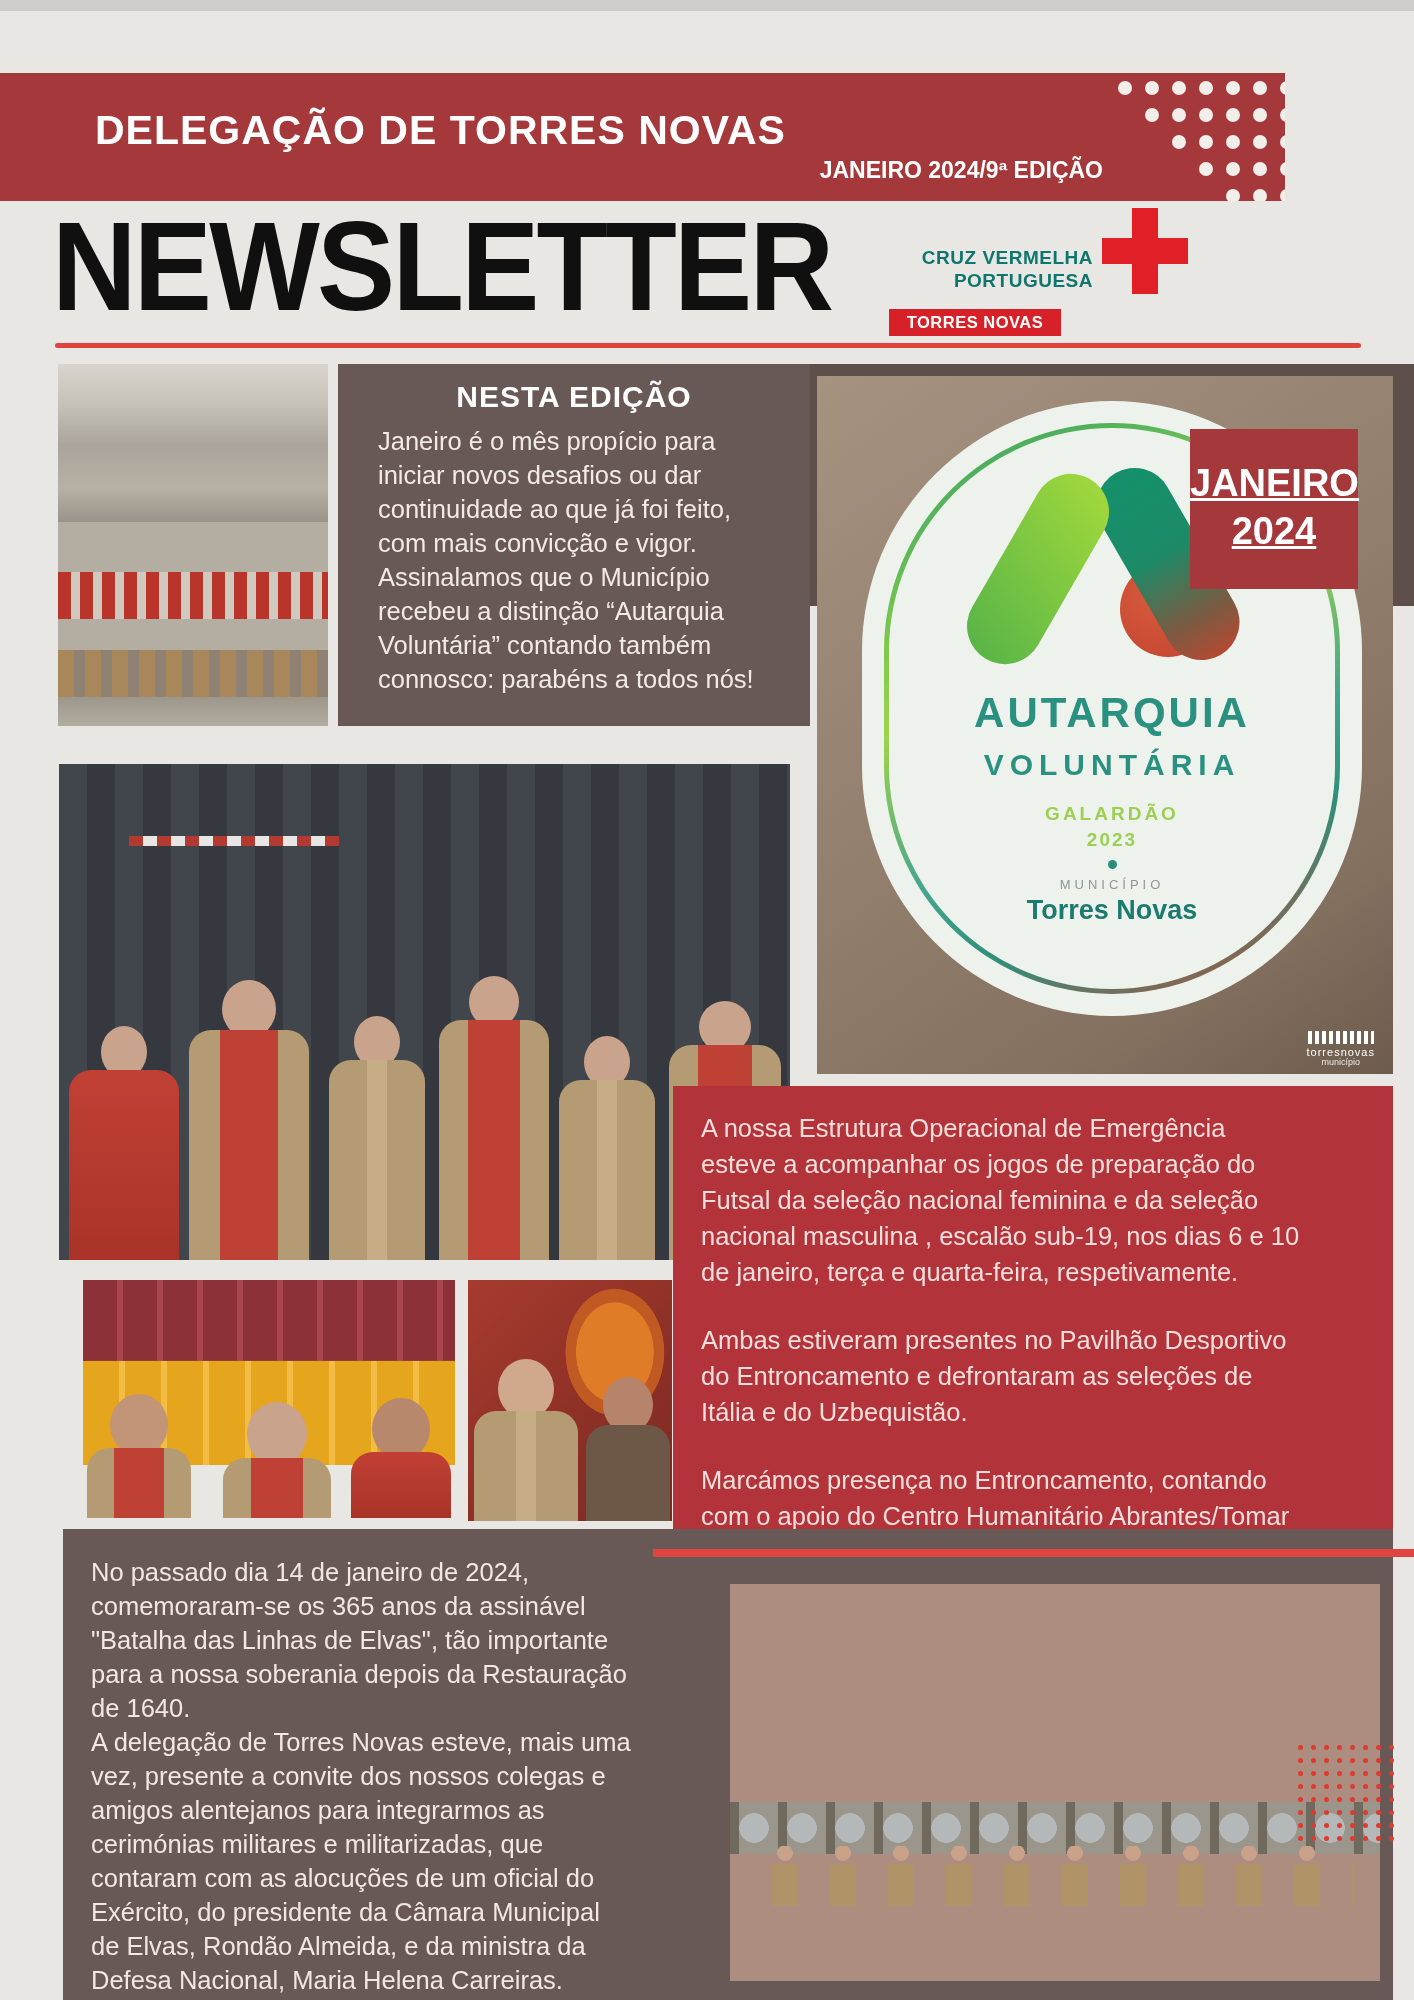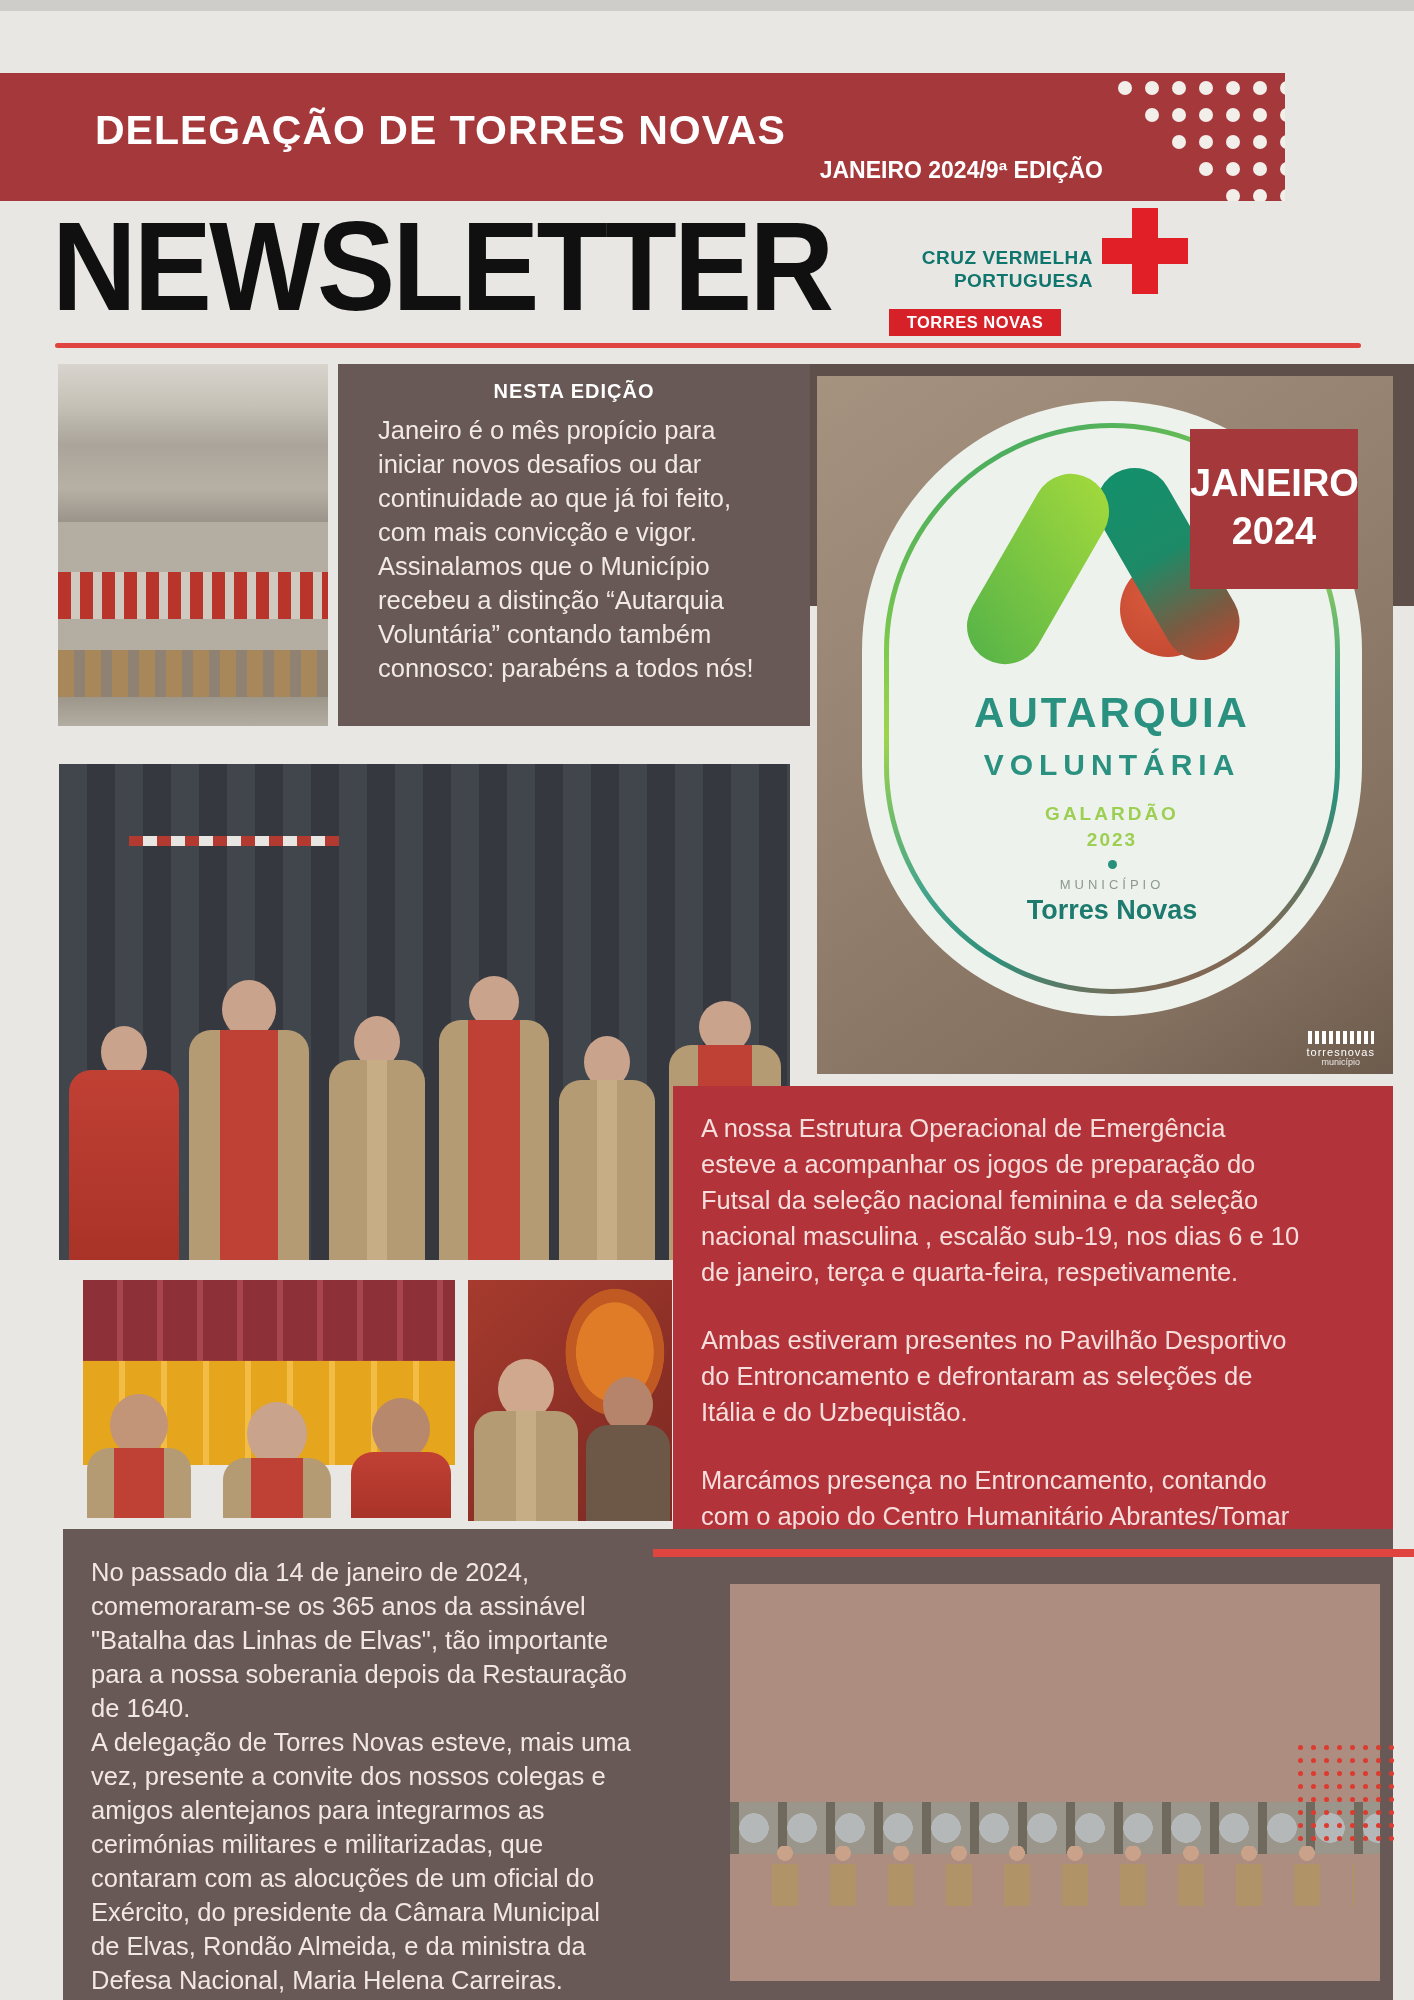--- a/index.html
+++ b/index.html
@@ -61,21 +61,21 @@
     radial-gradient(circle 15px at 24px 26px,#b5b8b9 97%,transparent),
     repeating-linear-gradient(90deg,#6f695e 0 9px,#9b968b 9px 48px);
     background-size:48px 100%,100% 100%;background-repeat:repeat-x,no-repeat;}
   .aq-people{left:4%;top:66%;width:92%;height:15%;background:
     radial-gradient(circle 8px at 29px 7px,#c9a289 96%,transparent),
     repeating-linear-gradient(90deg,transparent 0 16px,#b09468 16px 42px,transparent 42px 58px);
     background-size:58px 100%,100% 70%;background-position:0 0,0 100%;background-repeat:repeat-x,no-repeat;}
 
   
   .nesta{left:338px;top:353px;width:472px;height:362px;background:#695956;color:#f2eae6;}
-  .nesta h2{margin:16px 0 10px;text-align:center;font-size:20px;letter-spacing:1px;color:#fff;}
+  .nesta h2{margin:16px 0 10px;text-align:center;font-size:30px;letter-spacing:1px;color:#fff;}
   .nesta .txt{margin:0 0 0 40px;width:400px;font-size:25.5px;line-height:34px;font-weight:400;}
 
   
   .award-block{left:810px;top:353px;width:604px;height:722px;background:linear-gradient(#5e4f4b,#5e4f4b);background-size:100% 242px;background-repeat:no-repeat;}
   .award-photo{left:7px;top:12px;width:576px;height:698px;background:linear-gradient(145deg,#a5927f 0%,#93806f 45%,#83705f 80%,#6d5b4d 100%);overflow:hidden;}
   .plaque{left:45px;top:25px;width:500px;height:615px;background:#eef2ec;border-radius:250px;}
   .ring{position:absolute;inset:22px;border-radius:228px;background:linear-gradient(155deg,#2f9e68 0%,#7cc84e 28%,#9ed44c 40%,#44a58c 62%,#2f8f7a 75%,#bf4936 100%);}
   .ring-inner{position:absolute;inset:5px;border-radius:224px;background:#eef2ec;}
   .nlogo{left:50%;top:52px;width:300px;height:240px;transform:translateX(-50%);}
   .nlogo div{position:absolute;}
@@ -89,21 +89,21 @@
   .plaque .t4{left:0;top:428px;width:100%;text-align:center;font-size:19px;font-weight:bold;letter-spacing:2px;color:#9ccf52;}
   .plaque .pdot{left:50%;top:459px;width:9px;height:9px;margin-left:-4px;border-radius:50%;background:#27907a;}
   .plaque .t5{left:0;top:476px;width:100%;text-align:center;font-size:13px;letter-spacing:4px;color:#8d9894;}
   .plaque .t6{left:0;top:494px;width:100%;text-align:center;font-size:27px;font-weight:bold;color:#1d7a6e;}
   .watermark{left:auto;right:18px;top:655px;text-align:center;color:#fff;line-height:1.1;}
   .watermark .bars{width:66px;height:13px;margin:0 auto 2px;background:repeating-linear-gradient(90deg,#fff 0 4px,transparent 4px 7px);}
   .watermark .wm1{font-size:11px;letter-spacing:1px;}
   .watermark .wm2{font-size:9px;opacity:.85;}
 
   .edition-badge{left:1190px;top:418px;width:168px;height:160px;background:#a5383b;color:#fff;text-align:center;font-weight:bold;font-size:38px;line-height:48px;padding-top:0;}
-  .edition-badge .in{margin-top:30px;}
+  .edition-badge .in{margin-top:30px;text-decoration:underline;}
 
   
   .futsal{left:673px;top:1075px;width:720px;height:458px;background:#b2343a;color:#f6dedc;}
   .futsal .txt{margin:24px 24px 0 28px;font-size:25.5px;line-height:36px;}
   .futsal .txt + .txt{margin-top:32px;}
 
   
   .elvas{left:63px;top:1518px;width:1330px;height:482px;background:#695956;color:#f1e7e3;}
   .elvas .txt{margin:26px 0 0 28px;width:625px;font-size:25.5px;line-height:34px;}
   .elvas .txt.second{margin-top:0;}

